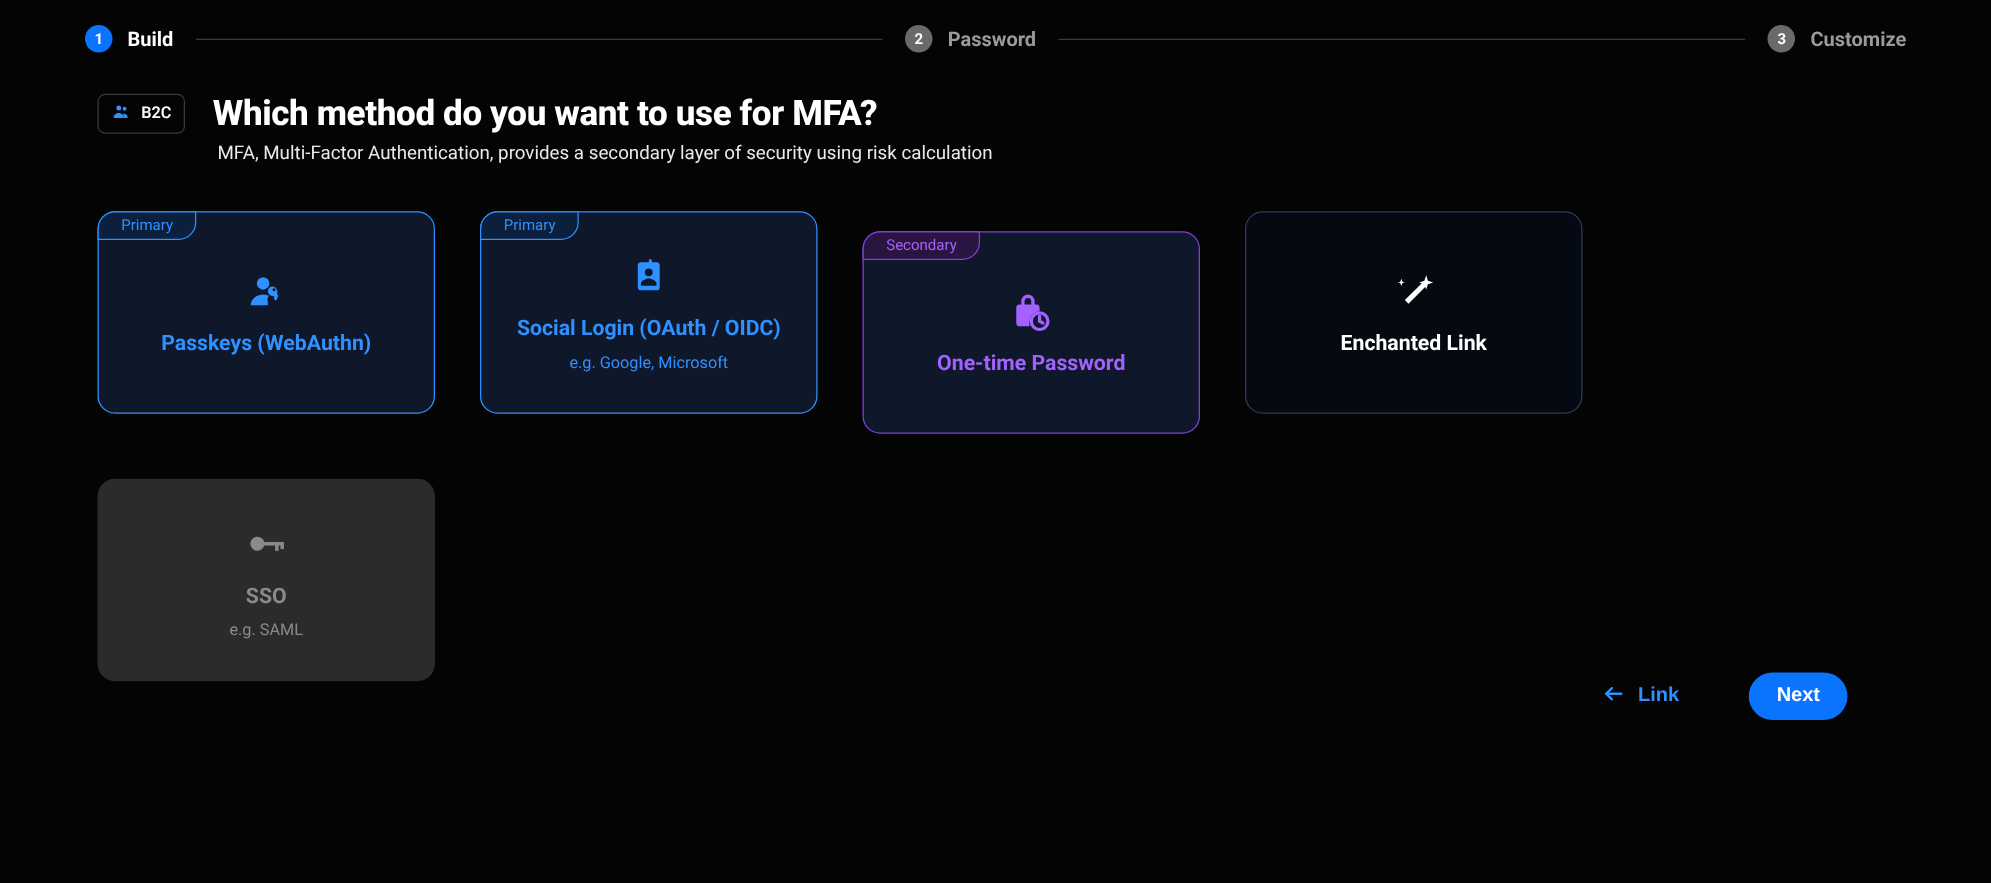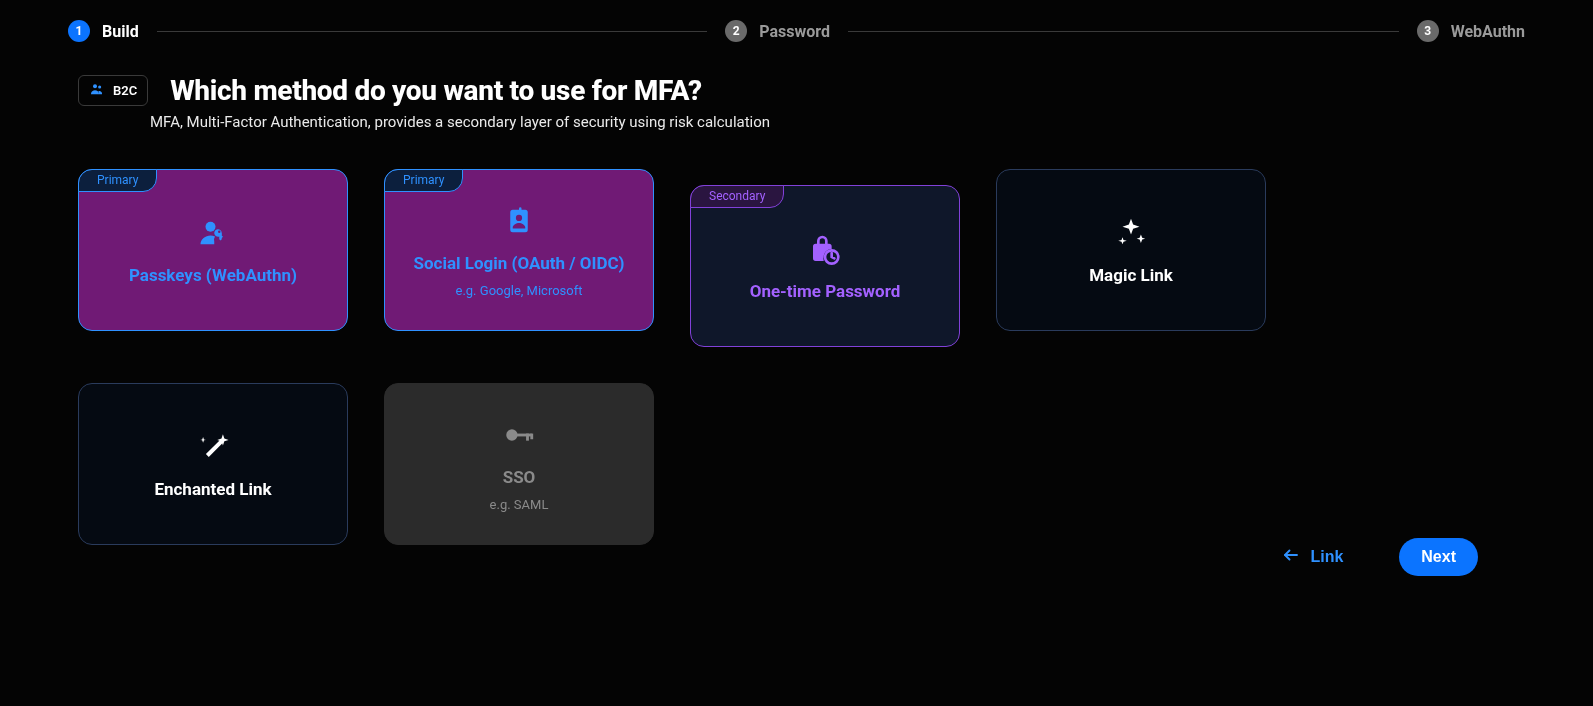--- a/index.html
+++ b/index.html
@@ -68,21 +68,21 @@
 .chip svg { width: 16px; height: 16px; }
 h1.title {
   font-size: 28px;
   font-weight: 800;
   letter-spacing: -0.3px;
   color: #fff;
 }
 p.subtitle {
   font-size: 15px;
   color: #eaeaea;
-  margin-left: 72px;
+  margin-left: 96px;
   margin-top: 2px;
 }
 .grid {
   display: grid;
   grid-template-columns: repeat(4, 270px);
   gap: 36px;
   margin-top: 38px;
 }
 .card {
   position: relative;
@@ -106,21 +106,21 @@
   padding: 3px 18px 4px 18px;
   border-top-left-radius: 14px;
   border-bottom-right-radius: 14px;
   border: 1px solid;
 }
 .card.primary .tag { color: #2f91ff; border-color: #2f91ff; background: #0c1f3d; }
 .card.secondary .tag { color: #a361ff; border-color: #8141d9; background: #2a1540; }
 .card .icon { height: 36px; display:flex; align-items:center; justify-content:center; margin-bottom: 14px; }
 .card .name { font-size: 17px; font-weight: 700; }
 .card .sub { font-size: 13px; margin-top: 10px; }
-.card.primary { border-color: #2f91ff; background: #701a75; }
+.card.primary { border-color: #2f91ff; background: #0f172a; }
 .card.primary .name, .card.primary .sub { color: #2f91ff; }
 .card.secondary { border-color: #8141d9; background: #0f172a; margin-top: 16px; }
 .card.secondary .name { color: #a361ff; }
 .card.neutral .name { color: #fff; }
 .card.disabled { background: #2b2b2b; border-color: #2b2b2b; cursor: not-allowed; }
 .card.disabled .name, .card.disabled .sub { color: #8a8a8a; }
 .footer {
   position: absolute;
   right: 115px;
   top: 538px;
@@ -159,21 +159,21 @@
     <span class="label">Build</span>
   </div>
   <div class="bar"></div>
   <div class="step inactive">
     <span class="num">2</span>
     <span class="label">Password</span>
   </div>
   <div class="bar"></div>
   <div class="step inactive">
     <span class="num">3</span>
-    <span class="label">WebAuthn</span>
+    <span class="label">Customize</span>
   </div>
 </div>
 
 <div class="content">
   <div class="header-row">
     <div class="chip">
       <span>
         <svg viewBox="0 0 24 24" fill="#2f91ff">
             <circle cx="9" cy="8" r="3"></circle>
             <circle cx="16" cy="9" r="2.3"></circle>
@@ -217,28 +217,20 @@
       <span class="icon">
         <svg width="32" height="32" viewBox="0 0 24 24" fill="#a361ff">
             <path d="M14 8V6a4 4 0 0 0-8 0v2H5a2 2 0 0 0-2 2v9a2 2 0 0 0 2 2h6.1A6 6 0 0 1 11 18a6 6 0 0 1 6-6V10a2 2 0 0 0-2-2h-1zm-6 0V6a2 2 0 0 1 4 0v2H8z"></path>
             <circle cx="17" cy="18" r="5" fill="none" stroke="#a361ff" stroke-width="2"></circle>
             <path d="M17 15v3l2 1" stroke="#a361ff" stroke-width="2" fill="none" stroke-linecap="round"></path>
           </svg>
       </span>
       <div class="name">One-time Password</div>
     </div>
 
-    <div class="card neutral">
-      <span class="icon">
-        <svg width="34" height="34" viewBox="0 0 24 24" fill="#fff">
-            <path d="M12 2l1.5 4L18 7.5 13.5 9 12 13l-1.5-4L6 7.5 10.5 6 12 2zM19 13l.9 2.4L22 16l-2.1.6L19 19l-.9-2.4L16 16l2.1-.6L19 13zM6 15l.7 1.9L9 17.5l-2.3.6L6 20l-.7-1.9L3 17.5l2.3-.6L6 15z"></path>
-          </svg>
-      </span>
-      <div class="name">Magic Link</div>
-    </div>
 
     <div class="card neutral">
       <span class="icon">
         <svg width="34" height="34" viewBox="0 0 24 24" fill="#fff">
             <path d="M7 17l10-10 2 2L9 19l-2-2zm11-11l1-3 1 3 3 1-3 1-1 3-1-3-3-1 3-1zM5 5l.6 1.7L7 7l-1.4.3L5 9l-.6-1.7L3 7l1.4-.3L5 5z"></path>
           </svg>
       </span>
       <div class="name">Enchanted Link</div>
     </div>
 

